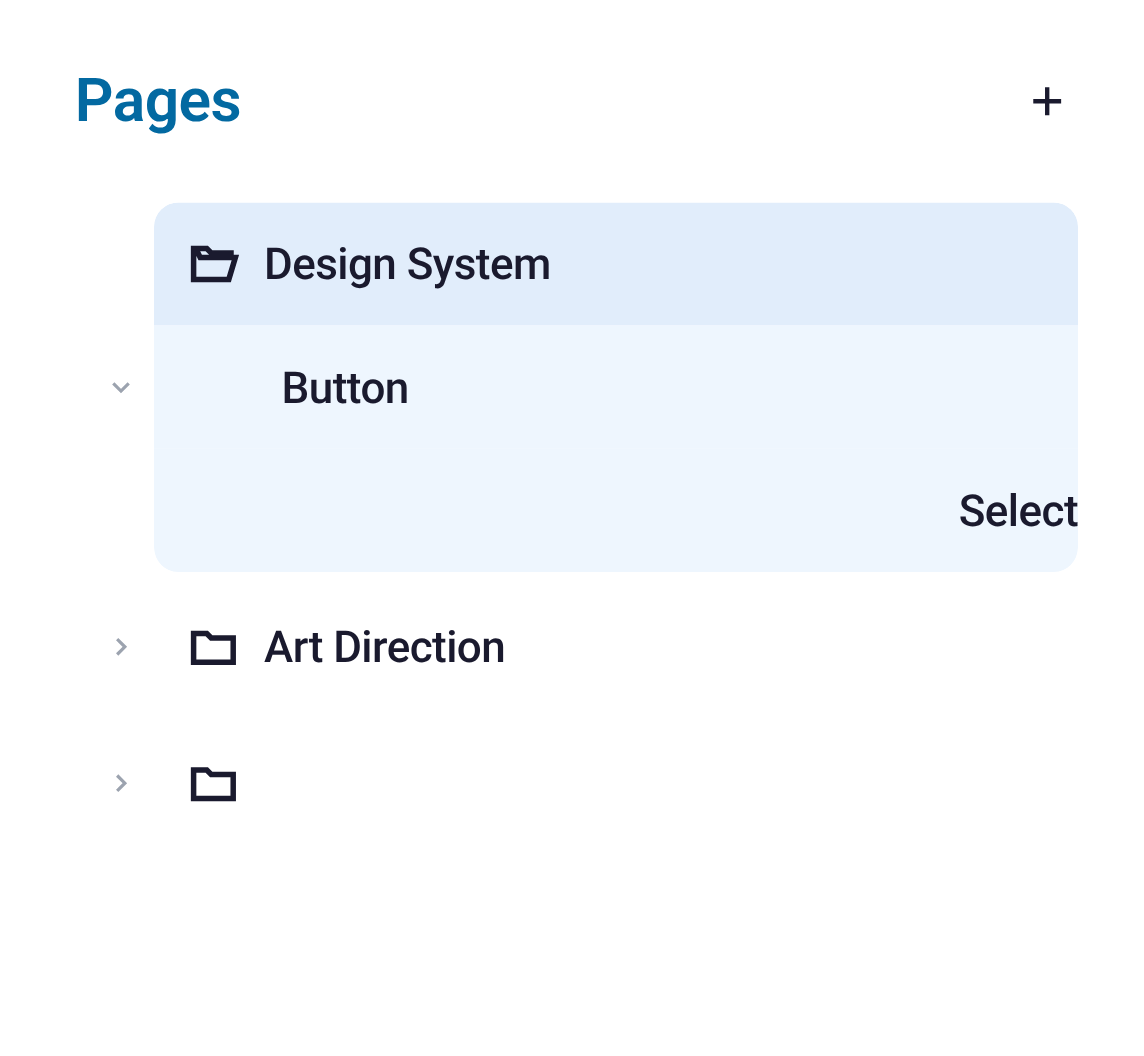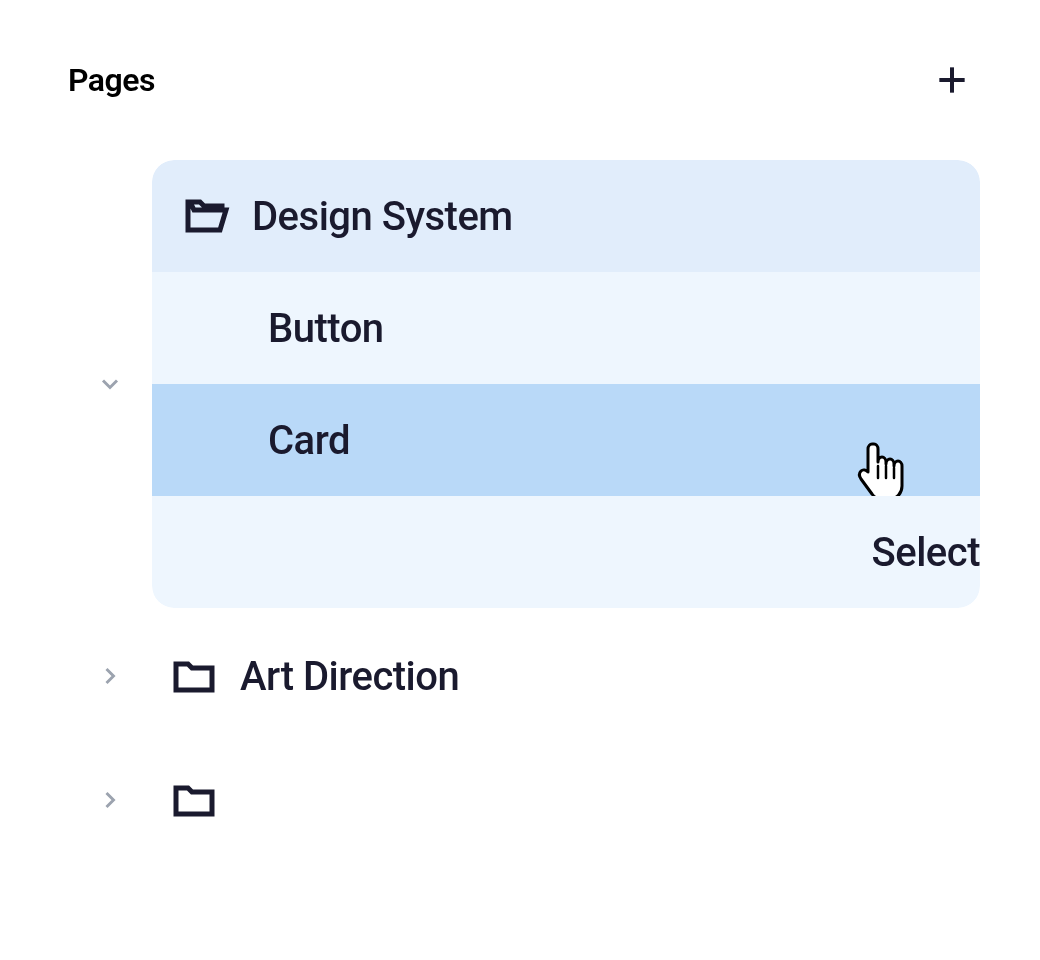--- a/index.html
+++ b/index.html
@@ -16,23 +16,23 @@
       color: #1a1a2e;
     }
     .header {
       display: flex;
       align-items: center;
       justify-content: space-between;
       margin-bottom: 60px;
       padding: 0 8px;
     }
     .header-title {
-      font-size: 32px;
+      font-size: 55px;
       font-weight: 600;
-      color: #000000;
+      color: #0369a1;
       letter-spacing: -0.5px;
     }
     .plus-icon {
       width: 40px;
       height: 40px;
       display: flex;
       align-items: center;
       justify-content: center;
       cursor: pointer;
     }
@@ -87,21 +87,20 @@
     }
     .row-label {
       font-size: 40px;
       font-weight: 500;
       color: #1a1a2e;
       letter-spacing: -0.5px;
     }
     .expanded-container {
       border-radius: 22px;
       overflow: hidden;
-      margin-left: 12px;
     }
     .bg-light {
       background: #e1edfb;
     }
     .bg-lighter {
       background: #eef6fe;
     }
     .bg-selected {
       background: #b9d9f8;
     }
@@ -151,31 +150,20 @@
           <div class="folder-icon-wrap">
             <svg width="48" height="48" viewBox="0 0 24 24">
               <path d="M3 7 L3 19 L19 19 L22 9 L6 9 L5 7 L3 7 Z M3 7 L3 5 L9 5 L11 7 L20 7 L20 9"></path>
             </svg>
           </div>
           <div class="row-label">Design System</div>
         </div>
         <div class="child-row bg-lighter">
           <div class="row-label">Button</div>
         </div>
-        <div class="child-row bg-selected">
-          <div class="row-label">Card</div>
-          <div class="pointer-cursor">
-            <svg width="56" height="64" viewBox="0 0 56 64">
-              <path d="M 20 6 C 18 6 16 8 16 11 L 16 34 C 14 32 11 31 9 33 C 7 35 7 38 9 41 L 20 56 C 22 59 25 61 30 61 L 38 61 C 45 61 50 55 50 48 L 50 28 C 50 25 48 23 46 23 C 44 23 42 25 42 28 L 42 26 C 42 23 40 21 38 21 C 36 21 34 23 34 26 L 34 24 C 34 21 32 19 30 19 C 28 19 26 21 26 24 L 26 11 C 26 8 24 6 22 6 Z" fill="#ffffff" stroke="#000000" stroke-width="3" stroke-linejoin="round"></path>
-              <line x1="26" y1="28" x2="26" y2="40" stroke="#000000" stroke-width="2.5" stroke-linecap="round"></line>
-              <line x1="34" y1="28" x2="34" y2="40" stroke="#000000" stroke-width="2.5" stroke-linecap="round"></line>
-              <line x1="42" y1="30" x2="42" y2="40" stroke="#000000" stroke-width="2.5" stroke-linecap="round"></line>
-            </svg>
-          </div>
-        </div>
         <div class="child-row bg-lighter last">
           <div class="row-label">Select</div>
         </div>
       </div>
     </div>
   </div>
 
   <div class="tree-group">
     <div class="tree-row">
       <div class="chevron-wrap">

